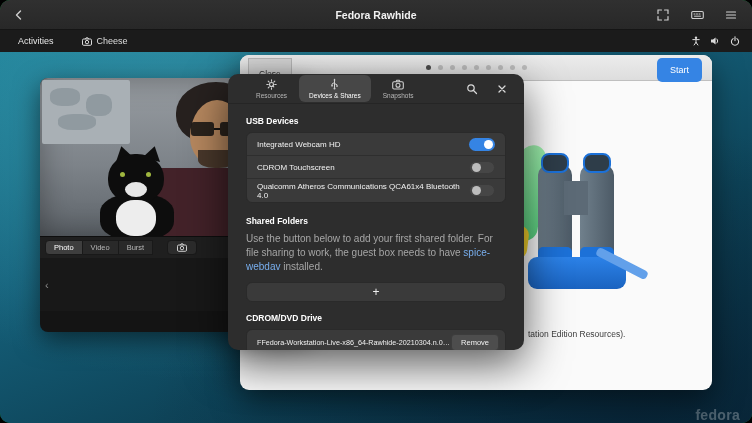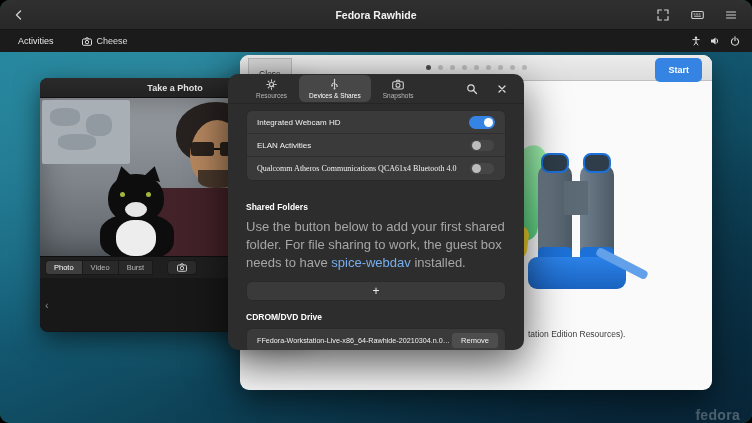--- a/index.html
+++ b/index.html
@@ -30,21 +30,21 @@
   .tour{position:absolute;left:240px;top:3px;width:472px;height:335px;background:#fafafa;border-radius:9px;
     box-shadow:0 10px 30px rgba(0,0,0,0.5);z-index:1;}
   .tour-titlebar{position:relative;height:26px;background:linear-gradient(#ececec,#dddddd);border-bottom:1px solid #bfbfbf;
     border-radius:9px 9px 0 0;display:flex;align-items:center;}
   .tour-close{position:absolute;left:8px;top:3px;height:32px;padding:0 10px;background:#d6d6d6;border:1px solid #b8b8b8;
     border-radius:0;font-size:8.5px;color:#2e2e2e;display:flex;align-items:center;}
   .dots{position:absolute;left:0;right:0;top:0;bottom:0;display:flex;align-items:center;justify-content:center;gap:7px;}
   .dot{width:5px;height:5px;border-radius:50%;background:#bcbcbc;}
   .dot.active{background:#4c4c4c;}
   .tour-start{position:absolute;right:10px;top:3px;height:18px;padding:12px 13px;background:#3584e4;color:#fff;font-size:9px;
-    font-weight:bold;border-radius:5px;display:flex;align-items:center;}
+    font-weight:normal;border-radius:5px;display:flex;align-items:center;}
   .tour-body{position:relative;height:309px;overflow:hidden;border-radius:0 0 9px 9px;}
   .tour-caption{position:absolute;left:288px;top:248px;font-size:8.5px;color:#3c3c3c;white-space:nowrap;}
   
   .gfx{position:absolute;left:262px;top:58px;width:155px;height:155px;}
   .gfx-stripe{position:absolute;left:14px;top:6px;width:26px;height:96px;border-radius:13px;
     background:linear-gradient(#9ff2ae,#57d17f);transform:rotate(7deg);}
   .gfx-stripe2{position:absolute;left:6px;top:86px;width:20px;height:34px;border-radius:10px;background:#f6d32d;transform:rotate(7deg);}
   .gfx-barrel{position:absolute;top:26px;width:34px;height:96px;border-radius:10px;background:linear-gradient(90deg,#70808c,#4c5a66);}
   .gfx-barrel.b1{left:36px;} .gfx-barrel.b2{left:78px;}
   .gfx-bridge{position:absolute;left:62px;top:42px;width:24px;height:34px;background:#5c6a76;}
@@ -97,26 +97,26 @@
     font-size:6.5px;color:#b8b8b8;}
   .tab.active{background:#474747;color:#fff;}
   .tab .ticon{color:#cfcfcf;}
   .hdr-btn{display:flex;align-items:center;justify-content:center;width:20px;height:20px;color:#d8d8d8;}
   .hdr-search{margin-left:auto;}
   .hdr-close{margin-left:10px;font-size:10px;}
   .dlg-content{padding:6px 18px 0;}
   .section-title{font-size:8.5px;font-weight:bold;color:#fff;margin:6px 0 6px;}
   .listbox{background:#3a3a3a;border-radius:6px;border:1px solid #2a2a2a;}
   .lrow{display:flex;align-items:center;justify-content:space-between;height:23px;padding:0 10px;border-bottom:1px solid #2e2e2e;font-size:8px;color:#f2f2f2;}
-  .lrow:last-child{border-bottom:none;font-family:Liberation Serif, serif;}
+  .lrow:last-child{border-bottom:none;}
   .toggle{position:relative;width:26px;height:13px;border-radius:7px;flex:0 0 auto;}
   .toggle .knob{position:absolute;top:2px;width:9px;height:9px;border-radius:50%;}
   .toggle.on{background:#3584e4;} .toggle.on .knob{right:2px;background:#fff;}
   .toggle.off{background:#464646;border:1px solid #3a3a3a;} .toggle.off .knob{left:2px;top:1px;background:#bdbdbd;}
-  .desc{font-size:13px;color:#a6a6a6;line-height:1.4;margin-bottom:8px;}
+  .desc{font-size:10px;color:#a6a6a6;line-height:1.4;margin-bottom:8px;}
   .desc .lnk{color:#78aeed;}
   .add-btn{height:20px;background:#3a3a3a;border:1px solid #2a2a2a;border-radius:6px;display:flex;align-items:center;
     justify-content:center;font-size:12px;color:#eee;margin-bottom:4px;}
   .cdrow{display:flex;align-items:center;justify-content:space-between;height:26px;background:#3a3a3a;border:1px solid #2a2a2a;
     border-radius:6px;padding:0 6px 0 10px;}
   .iso-name{font-size:7.2px;color:#f0f0f0;white-space:nowrap;overflow:hidden;text-overflow:ellipsis;max-width:200px;}
   .remove-btn{background:#4d4d4d;border:1px solid #3c3c3c;border-radius:4px;padding:3px 9px;font-size:7.5px;color:#f2f2f2;flex:0 0 auto;}
   svg{display:block;}
 </style>
 </head>
@@ -208,23 +208,20 @@
           <div class="gfx-ring r1"></div>
           <div class="gfx-ring r2"></div>
           <div class="gfx-base"></div>
           <div class="gfx-pencil"></div>
         </div>
         <div class="tour-caption">tation Edition Resources).</div>
       </div>
     </div>
 
     <div class="cheese">
-      <div class="cheese-titlebar">
-        <span>Take a Photo</span>
-      </div>
       <div class="photo">
         <div class="map">
           <i style="left:8px;top:8px;width:30px;height:18px;"></i>
           <i style="left:44px;top:14px;width:26px;height:22px;"></i>
           <i style="left:16px;top:34px;width:38px;height:16px;"></i>
         </div>
         <div class="hair"></div>
         <div class="face"></div>
         <div class="glasses">
           <div class="lens"></div>
@@ -297,42 +294,43 @@
             </svg>
         </div>
         <div class="hdr-btn hdr-close">
           <svg width="10" height="10" viewBox="0 0 10 10">
               <path d="M2 2 L8 8 M8 2 L2 8" stroke="currentColor" stroke-width="1.3" stroke-linecap="round"></path>
             </svg>
         </div>
       </div>
 
       <div class="dlg-content">
+        <div class="section-title">USB Devices</div>
         <div class="listbox">
           <div class="lrow">
             <span>Integrated Webcam HD</span>
             <div class="toggle on">
                 <div class="knob"></div>
               </div>
           </div>
           <div class="lrow">
-            <span>ELAN Activities</span>
+            <span>CDROM Touchscreen</span>
             <div class="toggle off">
                 <div class="knob"></div>
               </div>
           </div>
           <div class="lrow">
             <span>Qualcomm Atheros Communications QCA61x4 Bluetooth 4.0</span>
             <div class="toggle off">
                 <div class="knob"></div>
               </div>
           </div>
         </div>
 
-        <div class="section-title" style="margin-top:21px;">Shared Folders</div>
+        <div class="section-title" style="margin-top:13px;">Shared Folders</div>
         <div class="desc"><span>Use the button below to add your first shared folder. For file sharing to work, the guest box needs to have </span><span class="lnk">spice-webdav</span><span> installed.</span></div>
         <div class="add-btn">+</div>
 
         <div class="section-title" style="margin-top:11px;">CDROM/DVD Drive</div>
         <div class="cdrow">
           <span class="iso-name">FFedora-Workstation-Live-x86_64-Rawhide-20210304.n.0.iso</span>
           <div class="remove-btn">Remove</div>
         </div>
       </div>
     </div>

